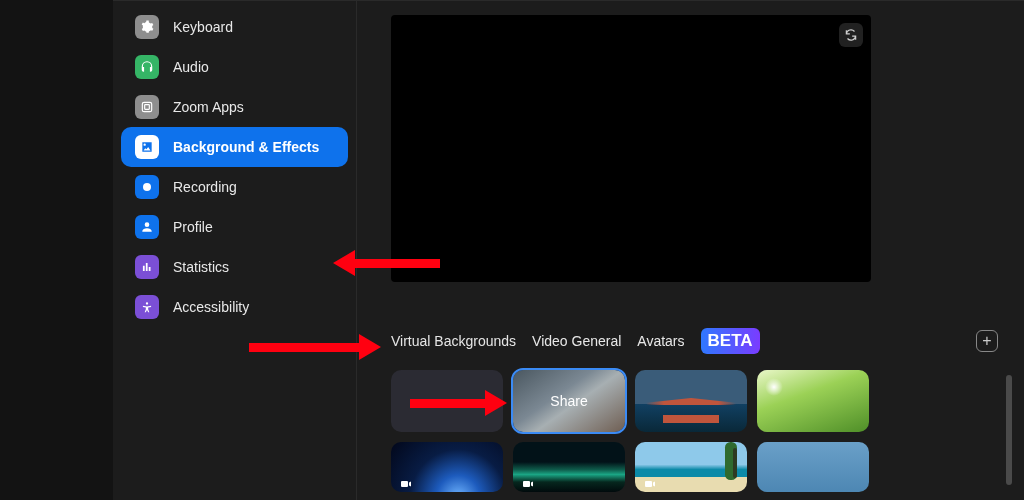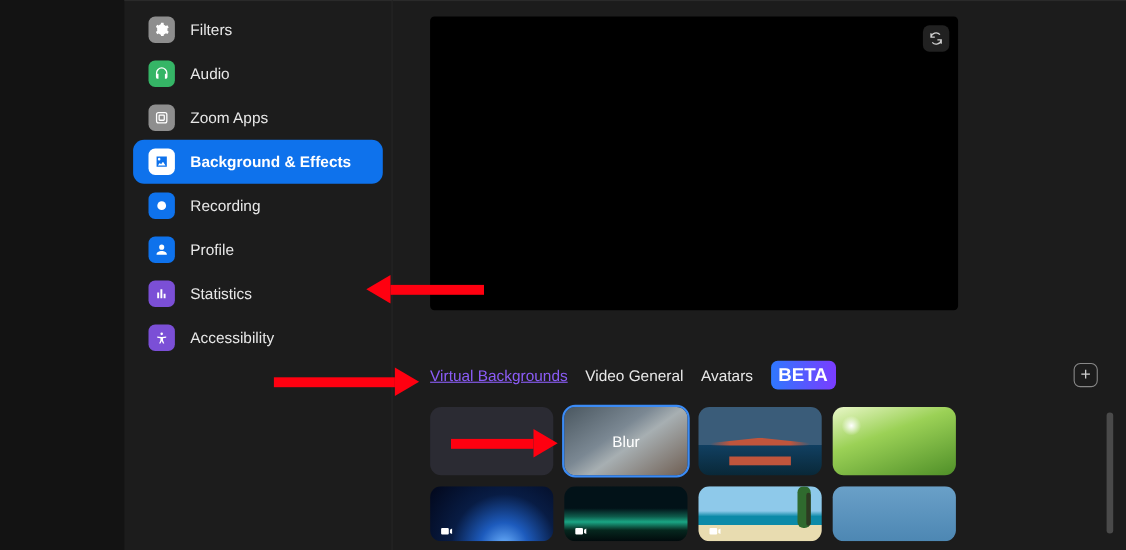--- a/index.html
+++ b/index.html
@@ -94,21 +94,21 @@
 
   .tabs-row {
     display: flex;
     align-items: center;
     gap: 16px;
     margin-top: 46px;
     font-size: 14px;
     position: relative;
   }
   .tab { color: #e8e8e8; cursor: pointer; }
-  .tab.active { color: #8b5cf6; text-decoration: underline; }
+  .tab.active { color: #e5e5e5; }
   .beta-badge {
     background: linear-gradient(90deg,#2f78ff,#7a3cff);
     color: #fff;
     font-size: 17px;
     padding: 3px 7px;
     border-radius: 6px;
     font-weight: 600;
   }
   .add-btn {
     position: absolute;
@@ -197,21 +197,21 @@
 
 <div class="left-gap"></div>
 
 <div class="sidebar">
   <div class="sidebar-item">
     <span class="sidebar-icon ic-general">
       <svg viewBox="0 0 24 24">
           <path fill="currentColor" d="M12 8a4 4 0 100 8 4 4 0 000-8zm9 4a7.9 7.9 0 00-.2-1.8l2.1-1.6-2-3.5-2.5 1a8 8 0 00-3.1-1.8L14.9 1h-4l-.4 2.6a8 8 0 00-3.1 1.8l-2.5-1-2 3.5 2.1 1.6A8 8 0 004.9 12c0 .6.1 1.2.2 1.8L3 15.4l2 3.5 2.5-1a8 8 0 003.1 1.8L11 22h4l.4-2.6a8 8 0 003.1-1.8l2.5 1 2-3.5-2.1-1.6c.1-.6.2-1.2.2-1.8z"></path>
         </svg>
     </span>
-    <span>Filters</span>
+    <span>Keyboard</span>
   </div>
   <div class="sidebar-item">
     <span class="sidebar-icon ic-audio">
       <svg viewBox="0 0 24 24">
           <path fill="currentColor" d="M12 2a9 9 0 00-9 9v6a3 3 0 003 3h1v-8H5v-1a7 7 0 1114 0v1h-2v8h1a3 3 0 003-3v-6a9 9 0 00-9-9z"></path>
         </svg>
     </span>
     <span>Audio</span>
   </div>
   <div class="sidebar-item">
@@ -274,21 +274,21 @@
     <span class="tab active">Virtual Backgrounds</span>
     <span class="tab">Video General</span>
     <span class="tab">Avatars</span>
     <span class="beta-badge">BETA</span>
     <span class="add-btn">+</span>
   </div>
 
   <div class="bg-grid">
     <div class="bg-tile bg-none"></div>
     <div class="bg-tile bg-blur selected">
-      <span>Blur</span>
+      <span>Share</span>
     </div>
     <div class="bg-tile bg-bridge"></div>
     <div class="bg-tile bg-grass"></div>
   </div>
   <div class="bg-grid row2" style="margin-top:10px;">
     <div class="bg-tile bg-earth">
       <span class="vid-icon"><svg viewBox="0 0 24 24">
             <path d="M4 6h10a2 2 0 012 2v8a2 2 0 01-2 2H4a2 2 0 01-2-2V8a2 2 0 012-2zm14 3l4-2v10l-4-2V9z"></path>
           </svg></span>
     </div>

